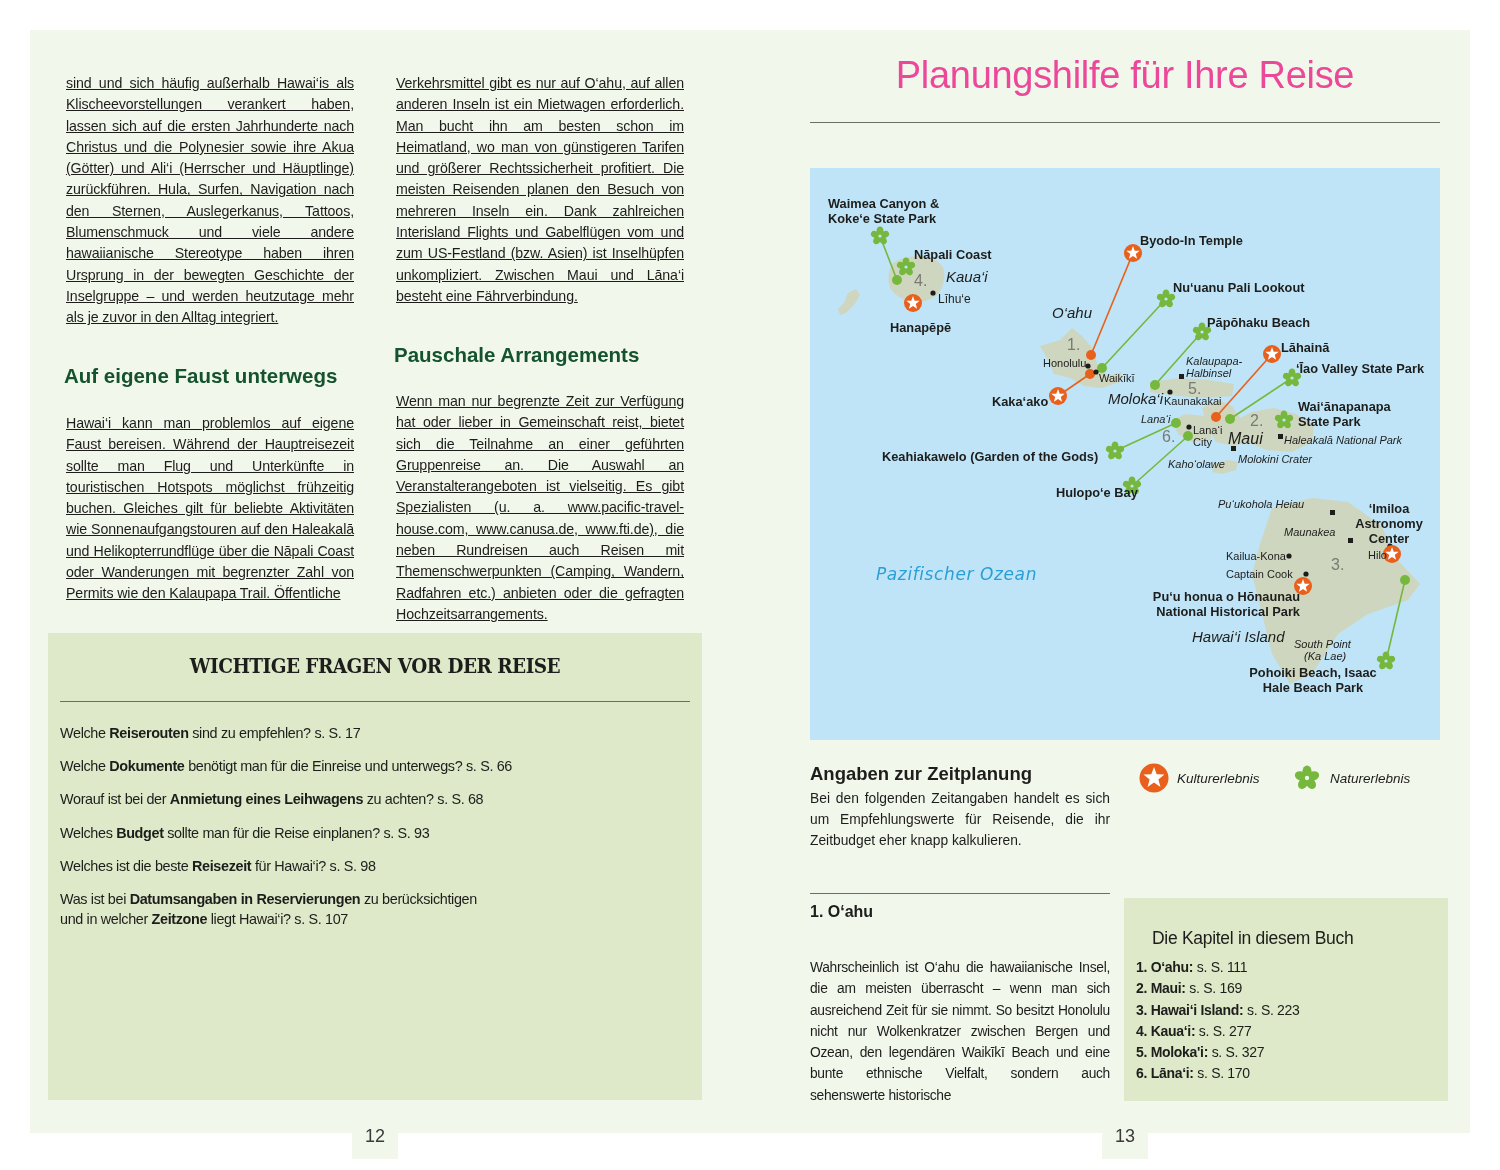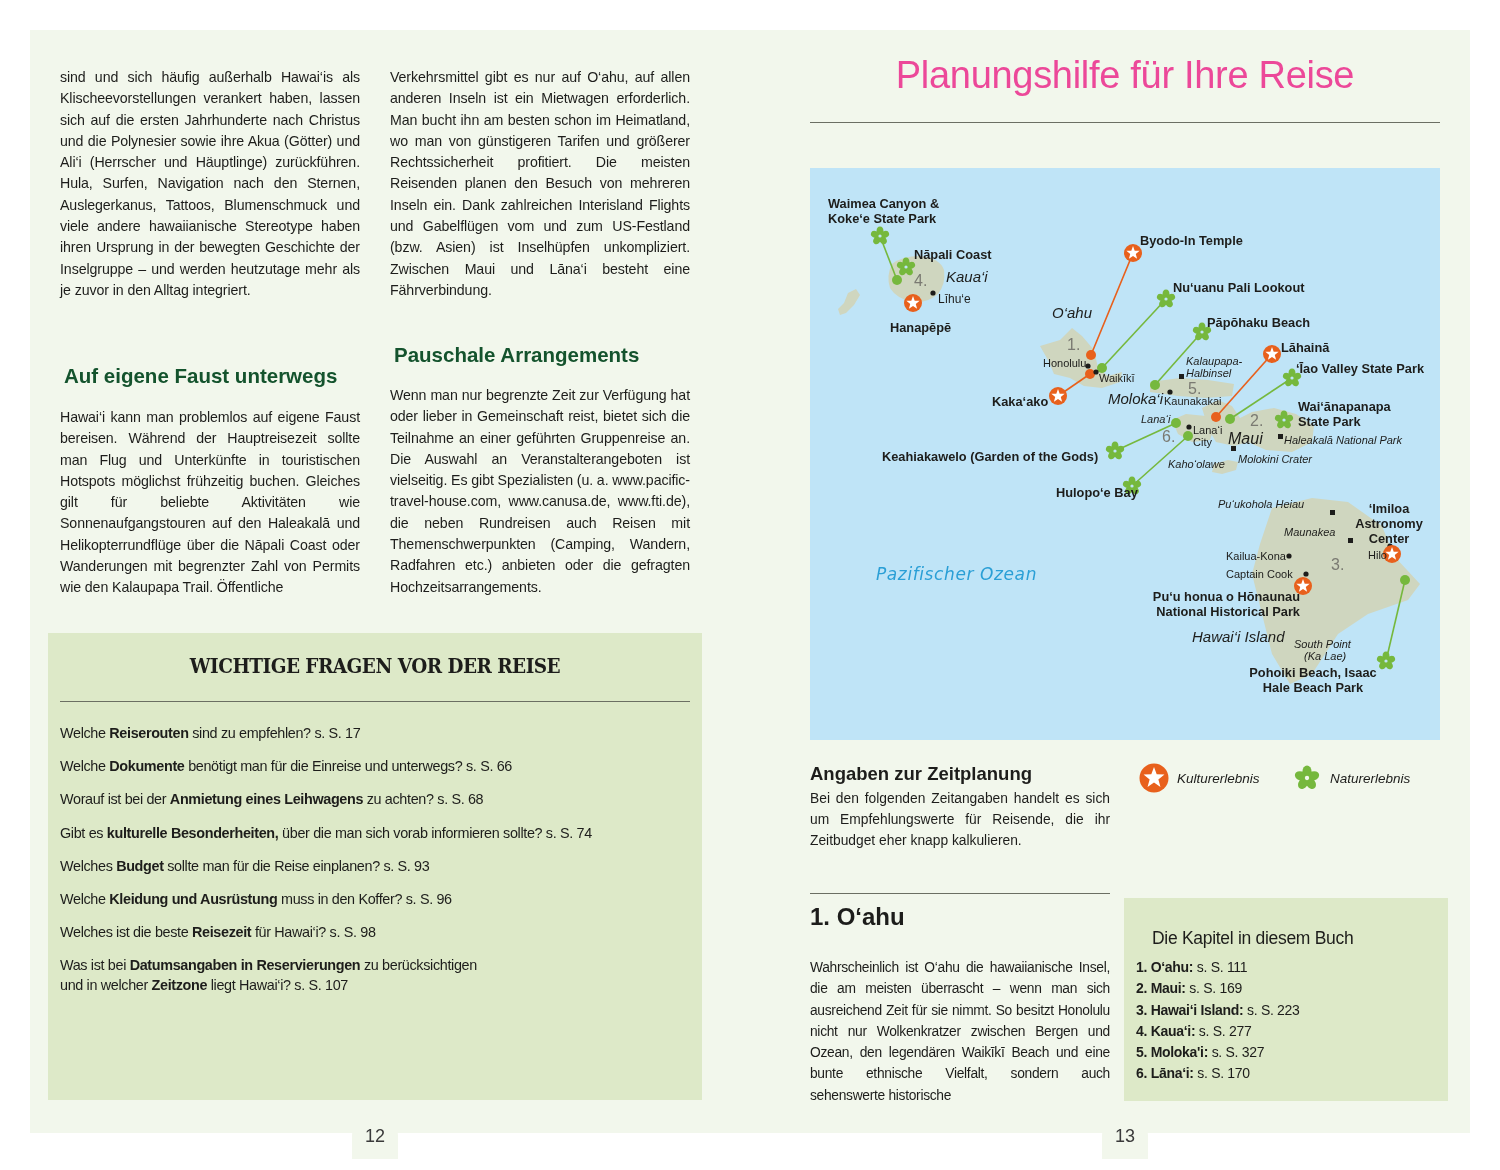--- a/index.html
+++ b/index.html
@@ -3,21 +3,21 @@
 <meta charset="utf-8">
 <style>
   html, body { margin:0; padding:0; background:#ffffff; }
   body { width:1500px; height:1170px; position:relative; overflow:hidden;
          font-family:"DejaVu Sans", sans-serif; color:#1d1d1b; }
   .page { position:absolute; top:30px; height:1103px; background:#f2f7ec; }
   #page-left { left:30px; width:720px; }
   #page-right { left:750px; width:720px; }
   .col { position:absolute; font-size:14.2px; line-height:21.3px; text-align:justify;
          font-family:"Liberation Sans", sans-serif; letter-spacing:-0.1px; }
-  .col p { margin:0; }
+  .col p { margin:6px;text-decoration:underline; }
   h2.sec { margin:4px; font-family:"Liberation Sans", sans-serif; font-weight:bold;
            font-size:20.5px; color:#14532d; position:absolute; }
   .qbox { position:absolute; left:48px; top:633px; width:654px; height:467px; background:#dde9c8; }
   .qbox h3 { position:absolute; left:0; right:0; top:20px; margin:0; text-align:center;
              font-family:"DejaVu Serif", serif; font-weight:bold; font-size:21px;
              letter-spacing:-0.6px; color:#1d1d1b; transform:scaleX(0.88); }
   .qbox .rule { position:absolute; left:12px; right:12px; top:68px; height:1px; background:#6b6f63; }
   .qlist { position:absolute; left:12px; top:90px; right:12px; margin:0; padding:0; list-style:none;
            font-family:"Liberation Sans", sans-serif; font-size:14.4px; line-height:20px; letter-spacing:-0.35px; }
   .qlist li { margin-bottom:13.2px; }
@@ -37,21 +37,21 @@
   .isl { position:absolute; font-family:"Liberation Sans", sans-serif; font-style:italic; font-size:15px; color:#1d1d1b; white-space:nowrap; }
   .town { position:absolute; font-family:"Liberation Sans", sans-serif; font-size:11px; color:#1d1d1b; white-space:nowrap; line-height:12px; }
   .town.i { font-style:italic; }
   .num { position:absolute; font-family:"Liberation Sans", sans-serif; font-size:16px; color:#7a7a72; }
   .ocean { position:absolute; font-family:"DejaVu Sans", sans-serif; font-style:italic; font-size:17px; color:#2a9fd6; letter-spacing:0.6px; }
   .legend-head { position:absolute; left:810px; top:763px; font-family:"Liberation Sans", sans-serif; font-weight:bold; font-size:18.5px; }
   .legend-text { position:absolute; left:810px; top:788px; width:300px; font-family:"Liberation Sans", sans-serif; font-size:13.8px; line-height:21px; text-align:justify; }
   .leg-item { position:absolute; top:763px; display:flex; align-items:center; gap:8px;
               font-family:"Liberation Sans", sans-serif; font-style:italic; font-size:13.5px; }
   .oahu-rule { position:absolute; left:810px; top:893px; width:300px; height:1px; background:#6b6f63; }
-  .oahu-head { position:absolute; left:810px; top:903px; font-family:"Liberation Sans", sans-serif; font-weight:bold; font-size:24px; }
+  .oahu-head { position:absolute; left:810px; top:903px; font-family:"Liberation Sans", sans-serif; font-weight:bold; font-size:16px; }
   .oahu-text { position:absolute; left:810px; top:957px; width:300px; font-family:"Liberation Sans", sans-serif;
                font-size:13.8px; line-height:21.3px; text-align:justify; letter-spacing:-0.3px; }
   .kbox { position:absolute; left:1124px; top:898px; width:324px; height:203px; background:#dde9c8; }
   .kbox h4 { position:absolute; left:12px; top:14px; margin:16px; font-family:"Liberation Sans", sans-serif; font-weight:normal; font-size:17.5px; letter-spacing:-0.3px; }
   .kbox ul { position:absolute; left:12px; top:59px; margin:0; padding:0; list-style:none;
              font-family:"Liberation Sans", sans-serif; font-size:14px; line-height:21.3px; letter-spacing:-0.3px; }
   .kbox b { font-weight:bold; }
 </style>
 </head>
 <body>
@@ -75,23 +75,21 @@
   <p>Wenn man nur begrenzte Zeit zur Verfügung hat oder lieber in Gemeinschaft reist, bietet sich die Teilnahme an einer geführten Gruppenreise an. Die Auswahl an Veranstalterangeboten ist vielseitig. Es gibt Spezialisten (u. a. www.pacific-travel-house.com, www.canusa.de, www.fti.de), die neben Rundreisen auch Reisen mit Themenschwerpunkten (Camping, Wandern, Radfahren etc.) anbieten oder die gefragten Hochzeitsarrangements.</p>
 </div>
 
 <div class="qbox">
   <h3>WICHTIGE FRAGEN VOR DER REISE</h3>
   <div class="rule"></div>
   <ul class="qlist" id="qlist">
       <li><span>Welche </span><b>Reiserouten</b><span> sind zu empfehlen? s. S. 17</span></li>
       <li><span>Welche </span><b>Dokumente</b><span> benötigt man für die Einreise und unterwegs? s. S. 66</span></li>
       <li><span>Worauf ist bei der </span><b>Anmietung eines Leihwagens</b><span> zu achten? s. S. 68</span></li>
-      <li><span>Gibt es </span><b>kulturelle Besonderheiten,</b><span> über die man sich vorab informieren sollte?  s. S. 74</span></li>
       <li><span>Welches </span><b>Budget</b><span> sollte man für die Reise einplanen? s. S. 93</span></li>
-      <li><span>Welche </span><b>Kleidung und Ausrüstung</b><span> muss in den Koffer? s. S. 96</span></li>
       <li><span>Welches ist die beste </span><b>Reisezeit</b><span> für Hawai‘i? s. S. 98</span></li>
       <li><span>Was ist bei </span><b>Datumsangaben in Reservierungen</b><span> zu berücksichtigen</span><br><span>und in welcher </span><b>Zeitzone</b><span> liegt Hawai‘i? s. S. 107</span></li>
     </ul>
 </div>
 
 <div class="pnum" style="left:352px;">12</div>
 
 <div class="title">Planungshilfe für Ihre Reise</div>
 <div class="title-rule"></div>
 

